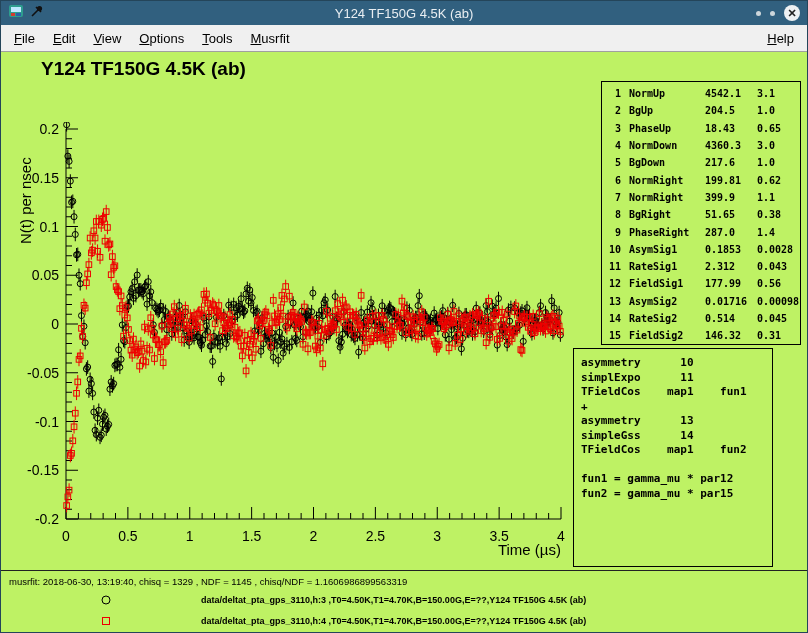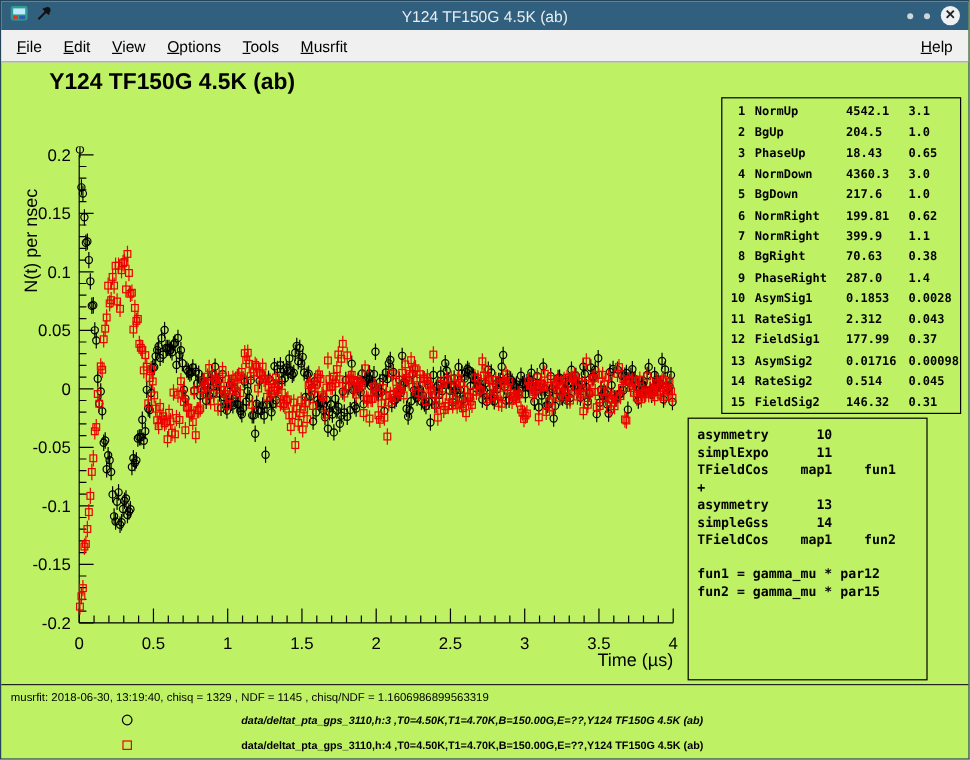--- a/index.html
+++ b/index.html
@@ -3445,21 +3445,21 @@
         <span class="param-no">7</span>
         <span class="param-gap"></span>
         <span class="param-name">NormRight</span>
         <span class="param-value">399.9</span>
         <span class="param-error">1.1</span>
       </div>
       <div class="param-row">
         <span class="param-no">8</span>
         <span class="param-gap"></span>
         <span class="param-name">BgRight</span>
-        <span class="param-value">70.63</span>
+        <span class="param-value">51.65</span>
         <span class="param-error">0.38</span>
       </div>
       <div class="param-row">
         <span class="param-no">9</span>
         <span class="param-gap"></span>
         <span class="param-name">PhaseRight</span>
         <span class="param-value">287.0</span>
         <span class="param-error">1.4</span>
       </div>
       <div class="param-row">
@@ -3474,21 +3474,21 @@
         <span class="param-gap"></span>
         <span class="param-name">RateSig1</span>
         <span class="param-value">2.312</span>
         <span class="param-error">0.043</span>
       </div>
       <div class="param-row">
         <span class="param-no">12</span>
         <span class="param-gap"></span>
         <span class="param-name">FieldSig1</span>
         <span class="param-value">177.99</span>
-        <span class="param-error">0.37</span>
+        <span class="param-error">0.56</span>
       </div>
       <div class="param-row">
         <span class="param-no">13</span>
         <span class="param-gap"></span>
         <span class="param-name">AsymSig2</span>
         <span class="param-value">0.01716</span>
         <span class="param-error">0.00098</span>
       </div>
       <div class="param-row">
         <span class="param-no">14</span>
@@ -3517,21 +3517,21 @@
 
 fun1 = gamma_mu * par12
 fun2 = gamma_mu * par15</pre>
   </div>
 
   <div class="sep"></div>
 
   <div class="fitinfo">musrfit: 2018-06-30, 13:19:40, chisq = 1329 , NDF = 1145 , chisq/NDF = 1.1606986899563319</div>
 
   <div id="legend">
-      <div class="legend-row" style="top: 590px; font-style: italic;">
+      <div class="legend-row" style="top: 590px;">
         <span class="legend-marker"><svg width="14" height="14">
             <circle cx="7" cy="7" r="4" fill="none" stroke="#000000" stroke-width="1"></circle>
           </svg></span>
         <span class="legend-label">data/deltat_pta_gps_3110,h:3 ,T0=4.50K,T1=4.70K,B=150.00G,E=??,Y124 TF150G 4.5K (ab)</span>
       </div>
       <div class="legend-row" style="top: 611px;">
         <span class="legend-marker"><svg width="14" height="14">
             <rect x="3.5" y="3.5" width="7" height="7" fill="none" stroke="#ee0000" stroke-width="1"></rect>
           </svg></span>
         <span class="legend-label">data/deltat_pta_gps_3110,h:4 ,T0=4.50K,T1=4.70K,B=150.00G,E=??,Y124 TF150G 4.5K (ab)</span>

